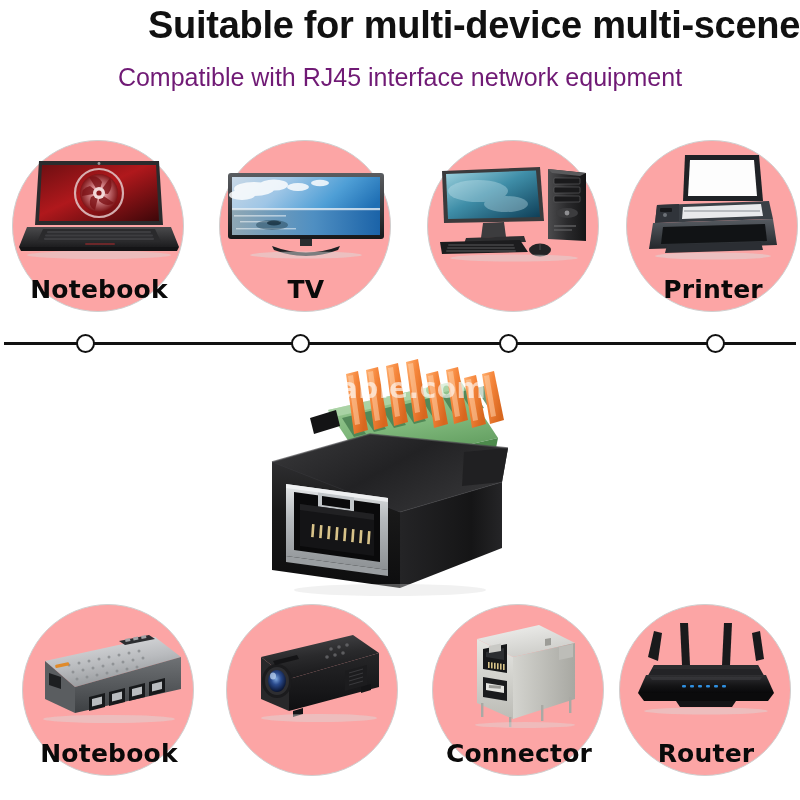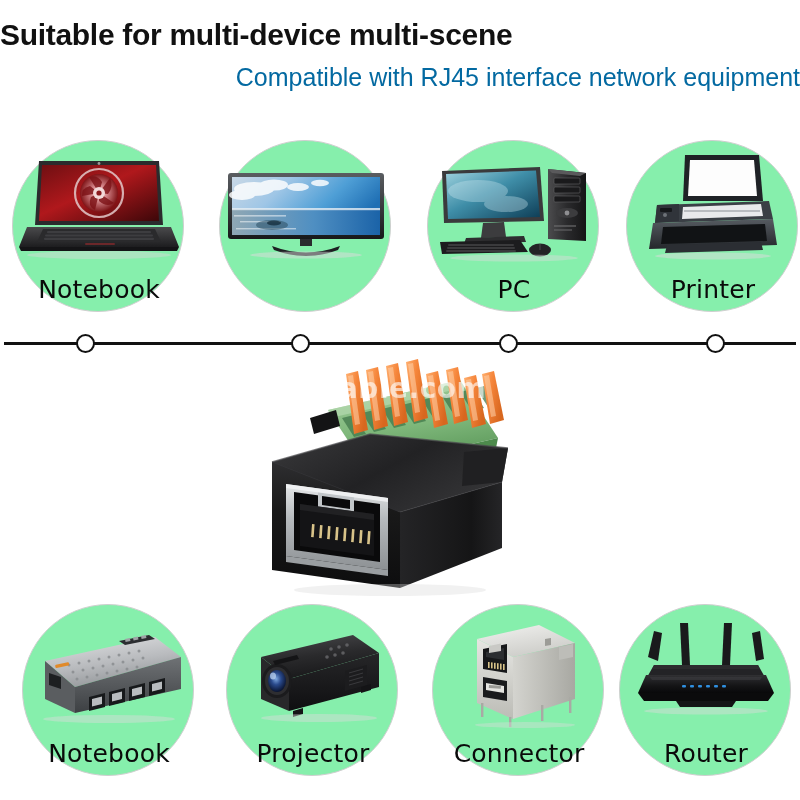--- a/index.html
+++ b/index.html
@@ -8,43 +8,44 @@
     width:800px;height:800px;
     background:#ffffff;
     font-family:"Liberation Sans", sans-serif;
     overflow:hidden;
     position:relative;
   }
   .stage{position:relative;width:800px;height:800px;}
 
   
   .title{
-    position:absolute;left:0;top:13px;width:800px;
-    text-align:left;
-    font-size:30px;font-weight:bold;color:#111111;
+    position:absolute;left:0;top:3px;width:800px;
+    text-align:right;
+    font-size:38px;font-weight:bold;color:#111111;
     letter-spacing:-0.3px;
     line-height:44px;
     white-space:nowrap;
   }
   .subtitle{
     position:absolute;left:0;top:62px;width:800px;
-    text-align:right;
-    font-size:25px;font-weight:normal;color:#0369a1;
+    text-align:center;
+    font-size:25px;font-weight:normal;color:#701a75;
     line-height:30px;
     white-space:nowrap;
   }
 
   
   .circle{
     position:absolute;
     width:172px;height:172px;
     border-radius:50%;
     border:1.5px solid #cfcfcf;
     box-sizing:border-box;
-    background:#86efac;
+    background:#fca5a5;
+    font-weight:bold;
   }
   .circle .art{
     position:absolute;left:0;top:8px;width:172px;height:118px;
   }
   .circle .caption{
     position:absolute;left:-10px;bottom:6px;width:192px;
     text-align:center;
     font-size:25px;color:#0a0a0a;
     font-family:"DejaVu Sans", sans-serif;
     letter-spacing:0.2px;
@@ -190,20 +191,21 @@
           <rect x="16" y="79" width="60" height="1.4"></rect>
         </g>
         <ellipse cx="52" cy="76" rx="16" ry="5" fill="#2b4f62" opacity="0.55"></ellipse>
         <ellipse cx="54" cy="74" rx="7" ry="2.6" fill="#16303e" opacity="0.8"></ellipse>
 
         <rect x="80" y="90" width="12" height="7" fill="#2a2c2f"></rect>
         <path d="M52 97 Q86 110 120 97 L118 101 Q86 113 54 101 Z" fill="#1d1f22"></path>
         <ellipse cx="86" cy="106" rx="56" ry="3.5" fill="#dcdcdc" opacity="0.5"></ellipse>
       </svg>
     </div>
+    <div class="caption">TV</div>
   </div>
 
   <div class="circle" id="c-pc">
     <div class="art">
       <svg viewBox="0 0 172 118" width="172" height="118">
         <defs>
           <linearGradient id="monScr" x1="0" y1="0" x2="1" y2="1">
             <stop offset="0%" stop-color="#9fd3df"></stop>
               <stop offset="45%" stop-color="#3f8ea8"></stop>
             <stop offset="100%" stop-color="#0d3c55"></stop>
@@ -241,21 +243,20 @@
           <rect x="20" y="95" width="66" height="2" rx="1"></rect>
           <rect x="19" y="98" width="68" height="2" rx="1"></rect>
           <rect x="18" y="101" width="70" height="2" rx="1"></rect>
         </g>
 
         <ellipse cx="112" cy="101" rx="11" ry="6.5" fill="#232325"></ellipse>
         <path d="M112 95 L112 101" stroke="#4a4a4c" stroke-width="1"></path>
         <ellipse cx="86" cy="109" rx="64" ry="3.5" fill="#dcdcdc" opacity="0.45"></ellipse>
       </svg>
     </div>
-    <div class="caption">PC</div>
   </div>
 
   <div class="circle" id="c-printer">
     <div class="art">
       <svg viewBox="0 0 172 118" width="172" height="118">
         <defs>
           <linearGradient id="prBody" x1="0" y1="0" x2="0" y2="1">
             <stop offset="0%" stop-color="#565b61"></stop>
               <stop offset="100%" stop-color="#24272b"></stop>
           </linearGradient>
@@ -534,21 +535,20 @@
             <path d="M122 64 L136 60"></path>
           <path d="M122 68 L136 64"></path>
             <path d="M122 72 L136 68"></path>
         </g>
 
         <path d="M66 98 L76 95 L76 101 L66 104 Z" fill="#141416"></path>
         <path d="M134 74 L144 71 L144 77 L134 80 Z" fill="#141416"></path>
         <ellipse cx="92" cy="105" rx="58" ry="4" fill="#dcdcdc" opacity="0.45"></ellipse>
       </svg>
     </div>
-    <div class="caption cap-sm">Projector</div>
   </div>
 
   <div class="circle" id="c-router">
     <div class="art">
       <svg viewBox="0 0 172 118" width="172" height="118">
         <defs>
           <linearGradient id="rtBody" x1="0" y1="0" x2="0" y2="1">
             <stop offset="0%" stop-color="#303033"></stop>
               <stop offset="60%" stop-color="#141416"></stop>
             <stop offset="100%" stop-color="#09090a"></stop>

